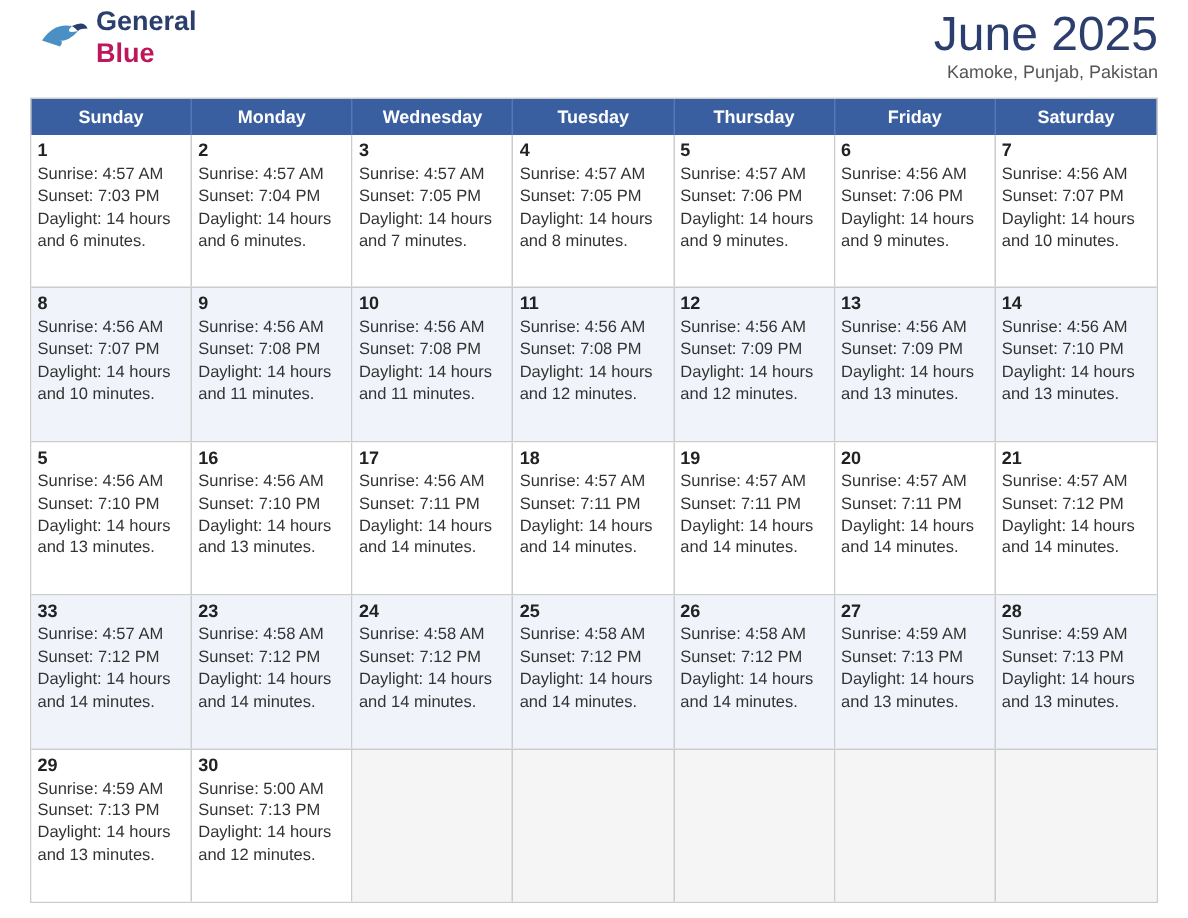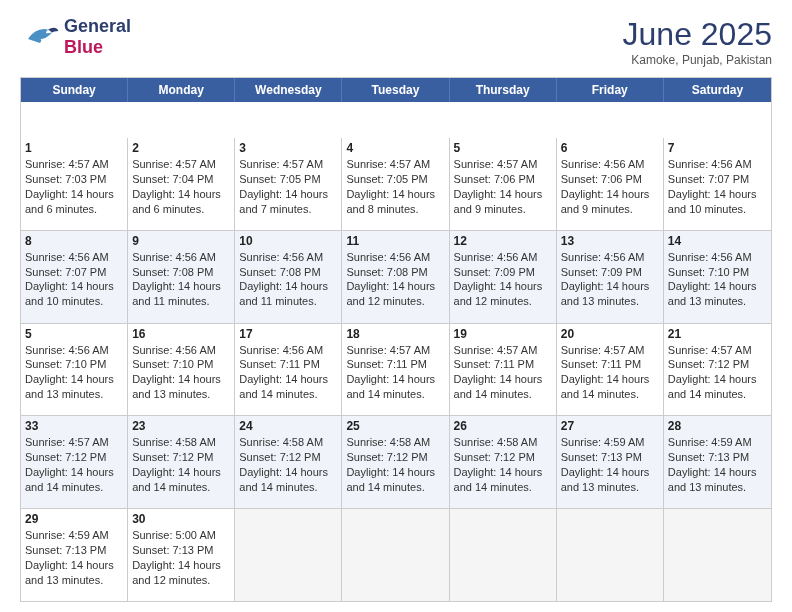--- a/index.html
+++ b/index.html
@@ -6,21 +6,21 @@
     body {
       font-family: Arial, sans-serif;
       background: #fff;
       width: 792px;
       height: 612px;
       overflow: hidden;
     }
     .page {
       width: 792px;
       height: 612px;
-      padding: 16px 20px 10px 20px;
+      padding: 4px 20px 10px 20px;
       display: flex;
       flex-direction: column;
     }
     .header {
       display: flex;
       justify-content: space-between;
       align-items: flex-start;
       margin-bottom: 10px;
     }
     .logo {
@@ -44,21 +44,20 @@
     .title-block h2 {
       font-size: 12px;
       color: #555;
       font-weight: normal;
     }
     .calendar {
       flex: 1;
       display: flex;
       flex-direction: column;
       border: 1px solid #ccc;
-      gap: 36px;
     }
     .cal-header {
       display: grid;
       grid-template-columns: repeat(7, 1fr);
       background: #3a5fa0;
     }
     .cal-header-cell {
       color: #fff;
       font-size: 12px;
       font-weight: bold;

